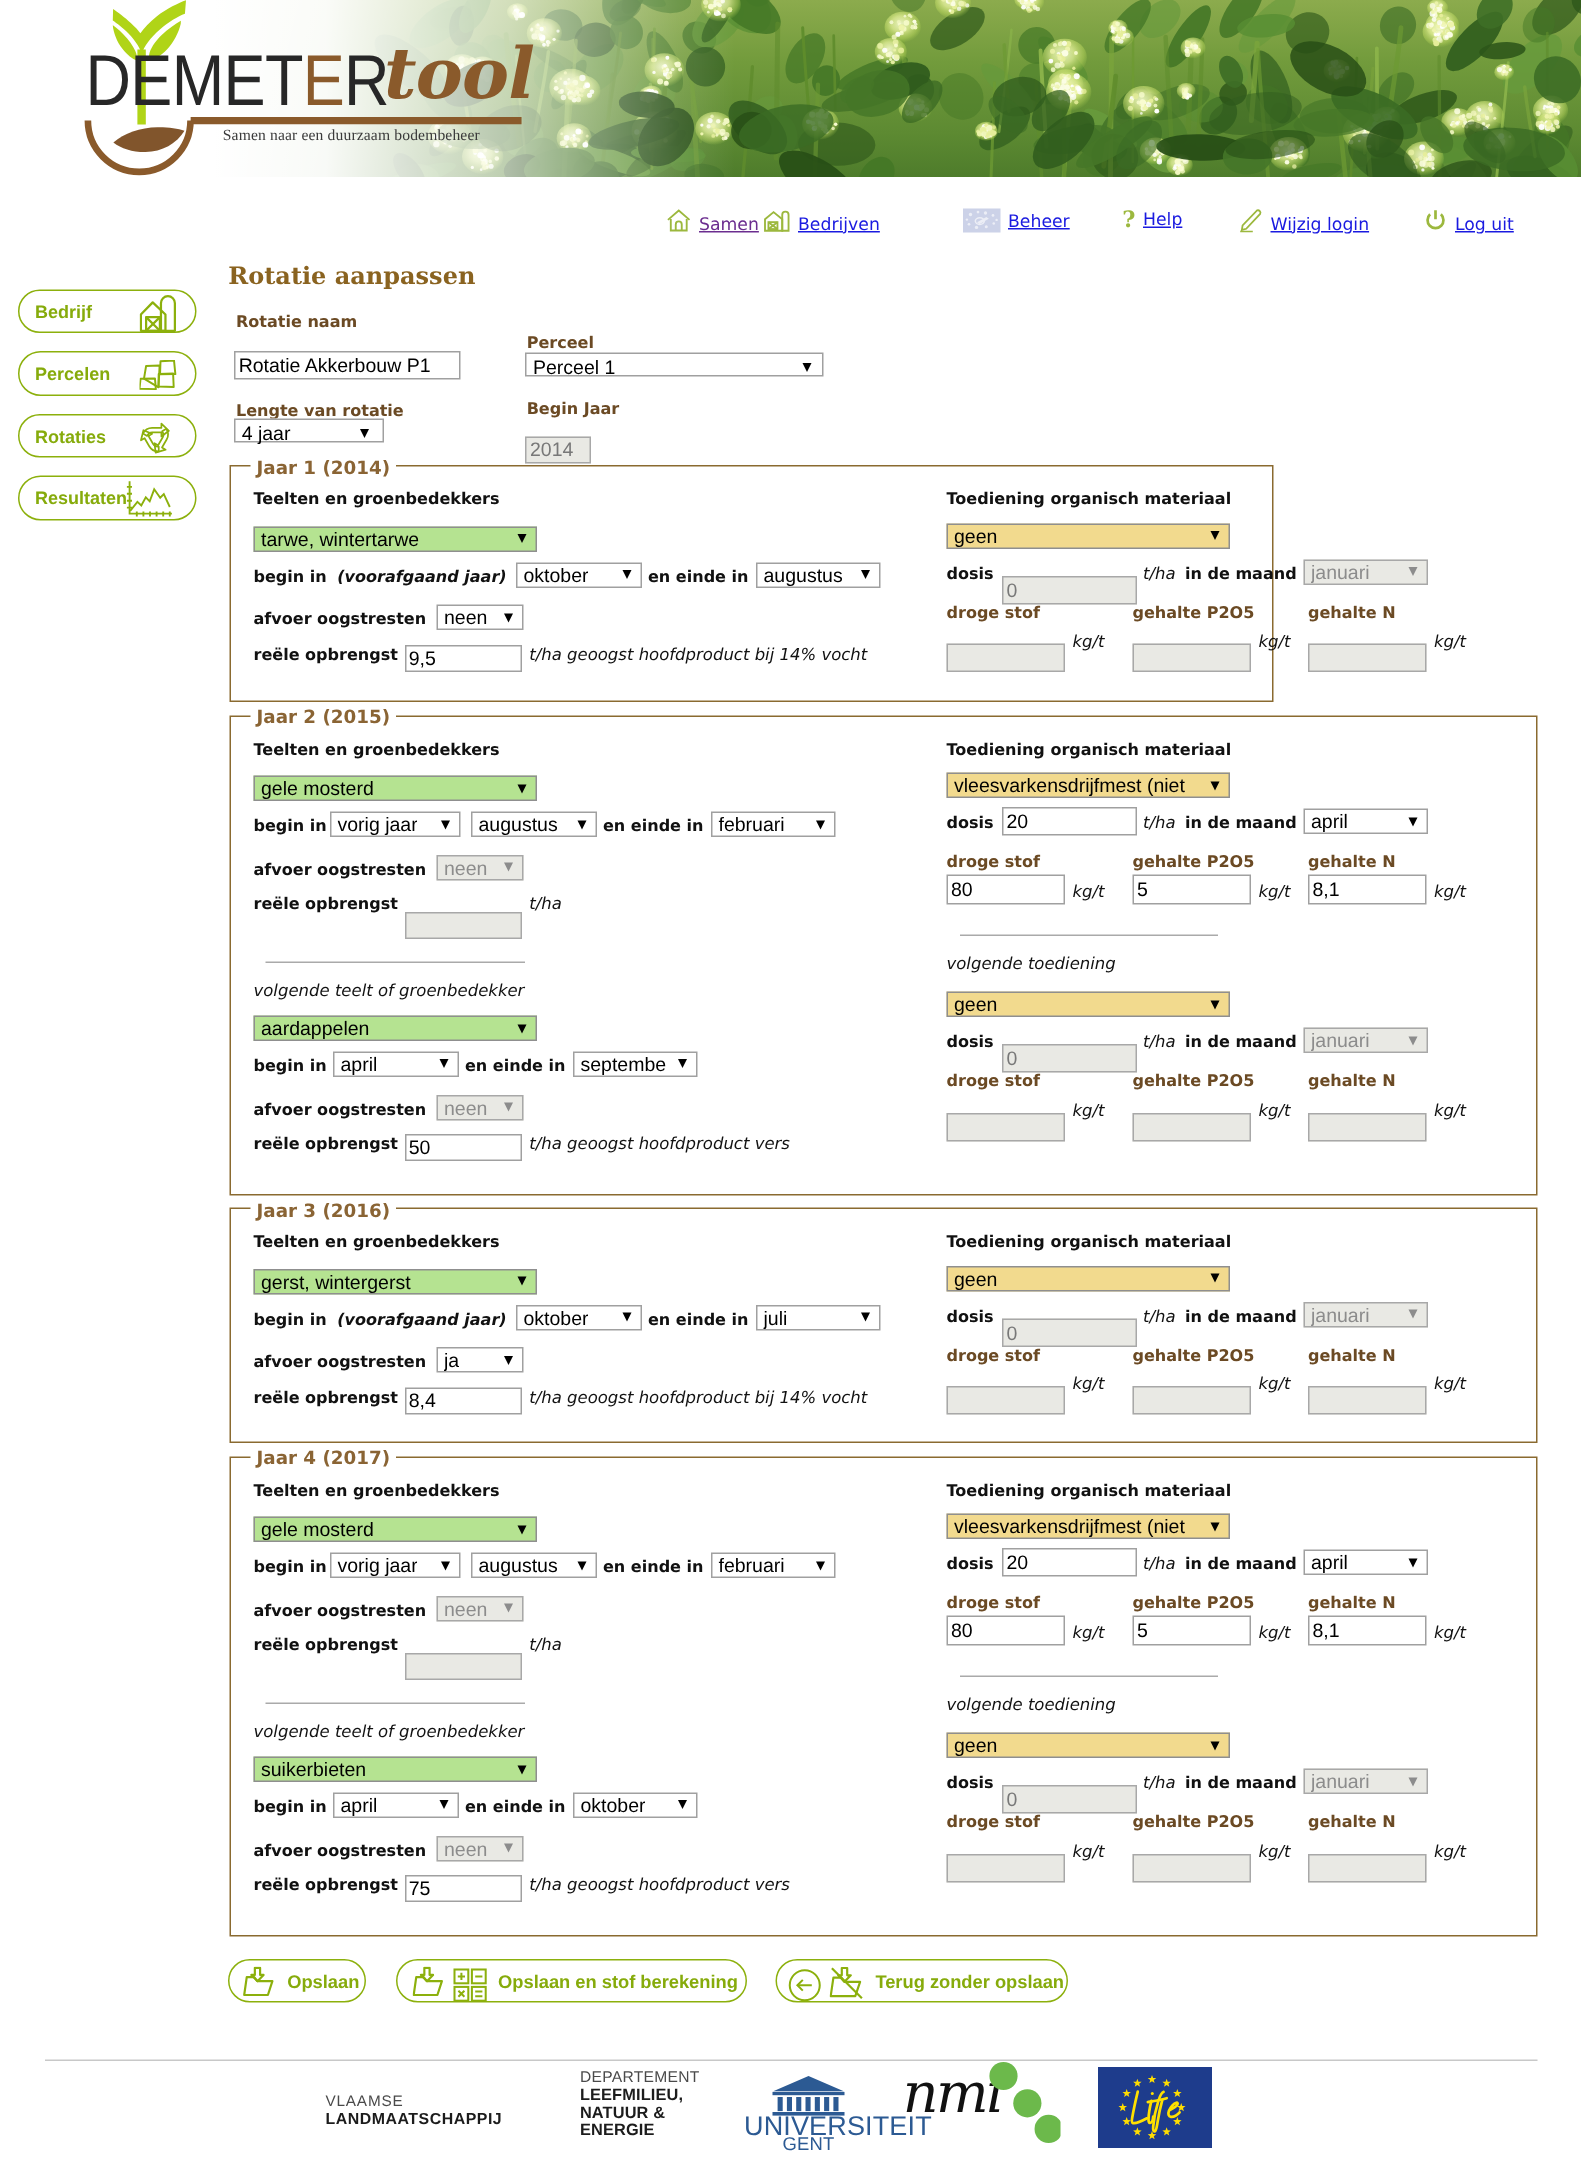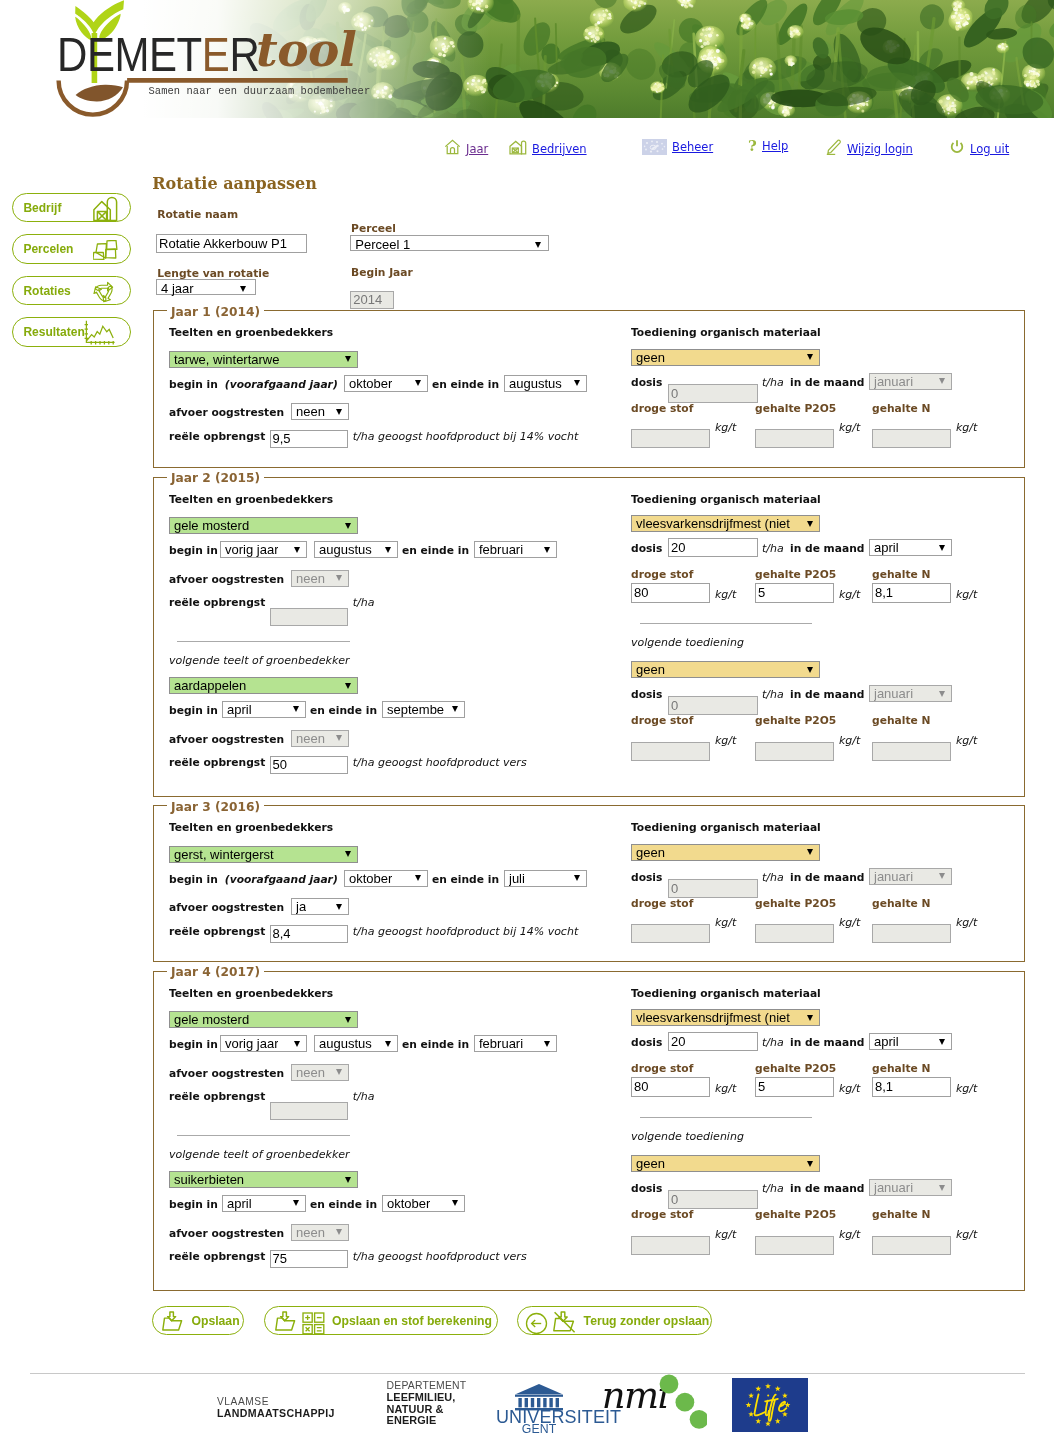--- a/index.html
+++ b/index.html
@@ -1306,31 +1306,31 @@
   </g>
   <rect x="71.6" y="33" width="5.6" height="50" fill="#b0d417"></rect>
   <g>
     <path d="M38.6 80.4 A34.2 34.2 0 0 0 107.0 80.4" fill="none" stroke="#8a5a2b" stroke-width="4.4"></path>
     <path d="M107.1 80.4 H327.7" fill="none" stroke="#8a5a2b" stroke-width="4.8"></path>
     <path d="M55.6 95.0 C62.5 88.9 73.5 85.0 85.0 84.8 C92.2 84.7 98.5 85.6 103.0 87.2 C97.8 95.8 88.0 101.2 77.0 101.4 C68.5 101.5 60.8 99.1 55.6 95.0 Z" fill="#81552c"></path>
   </g>
 </svg>
 <div style="position:absolute;left:37.3px;top:31px;font-family:'Liberation Sans',sans-serif;font-size:48px;line-height:48px;color:#272727;letter-spacing:-0.5px;font-weight:400;transform:scaleX(0.875);transform-origin:0 0;white-space:nowrap"><span>DEMET</span><span style="color:#8a5a2b">E</span><span style="color:#272727">R</span></div>
 <div style="position:absolute;left:236px;top:26px;font-family:'DejaVu Serif',serif;font-style:italic;font-weight:700;font-size:47px;line-height:47px;color:#8a5a2b;letter-spacing:-0.5px;white-space:nowrap">tool</div>
-<div style="position:absolute;left:128.5px;top:85px;font-family:Liberation Mono, monospace;font-size:10.4px;color:#3a3a3a;white-space:nowrap;letter-spacing:0.1px">Samen naar een duurzaam bodembeheer</div>
+<div style="position:absolute;left:128.5px;top:85px;font-family:Liberation Serif, serif;font-size:10.4px;color:#3a3a3a;white-space:nowrap;letter-spacing:0.1px">Samen naar een duurzaam bodembeheer</div>
 </div>
 </div>
 <div class="topnav">
 <div class="nav-item" style="left:444px"><span class="nico"><svg width="17" height="16" viewBox="0 0 17 16">
           <g fill="none" stroke="#9cb83e" stroke-width="1.25">
             <path d="M1.3 7.6 L8.5 1.4 L15.7 7.6"></path>
             <path d="M3.2 7.0 V14.7 H13.8 V7.0"></path>
             <path d="M6.5 14.7 V10.6 a2.0 2.0 0 0 1 4.0 0 V14.7"></path>
           </g>
-        </svg></span><a class="nlink visited">Jaar</a></div>
+        </svg></span><a class="nlink visited">Samen</a></div>
 <div class="nav-item" style="left:509px"><span class="nico"><svg width="18" height="16" viewBox="0 0 18 16">
           <g fill="none" stroke="#9cb83e" stroke-width="1.25">
             <path d="M12.5 4.2 a2.1 2.1 0 0 1 4.2 0 V14.8 H12.5 Z"></path>
             <path d="M1.0 7.2 L6.7 2.4 L12.5 7.2 V14.8 H1.0 Z"></path>
             <rect x="3.3" y="9.1" width="6.0" height="4.6"></rect>
             <path d="M3.3 9.1 L9.3 13.7 M9.3 9.1 L3.3 13.7"></path>
           </g>
         </svg></span><a class="nlink">Bedrijven</a></div>
 <div class="nav-item" style="left:642px"><span class="nico" style="width:25px;height:16px;display:inline-block;background:#ccd2e8;position:relative;overflow:hidden;vertical-align:middle;margin-right:5px"><svg width="25" height="16" viewBox="0 0 25 16">
           <g fill="#eceef6">
@@ -1428,21 +1428,21 @@
         <span class="arrow" style="right:7px;top:6px"></span>
       </div>
 <span class="lbl-brown" style="left:4.3px;top:94.1px">Lengte van rotatie</span>
 <div class="sel" style="left:3.1px;top:105.9px;width:99.5px;height:16.5px">
         <span class="txt" style="top:1px">4 jaar</span>
         <span class="arrow" style="right:9px;top:6px"></span>
       </div>
 <span class="lbl-brown" style="left:198.1px;top:93.1px">Begin Jaar</span>
 <div class="ti dis" style="left:197.3px;top:105.6px;width:43.7px;height:18px;line-height:16px">2014</div>
 </div>
-<fieldset class="fs" style="top:137.3px;width:872px;height:158px">
+<fieldset class="fs" style="top:137.3px;width:696px;height:158px">
 <legend class="fs-legend">Jaar 1 (2014)</legend>
 <span class="col-head" style="left:15px;top:15px">Teelten en groenbedekkers</span>
 <span class="col-head" style="left:477px;top:15px">Toediening organisch materiaal</span>
 <div class="sel crop" style="left:15px;top:39.7px;width:189px">
         <span class="txt">tarwe, wintertarwe</span>
         <span class="arrow" style="right:6.2px"></span>
       </div>
 <span class="bl" style="left:15px;top:66.5px">begin in</span>
 <span class="bit" style="left:70.8px;top:66.5px">(voorafgaand jaar)</span>
 <div class="sel" style="left:190px;top:63.5px;width:84px">

